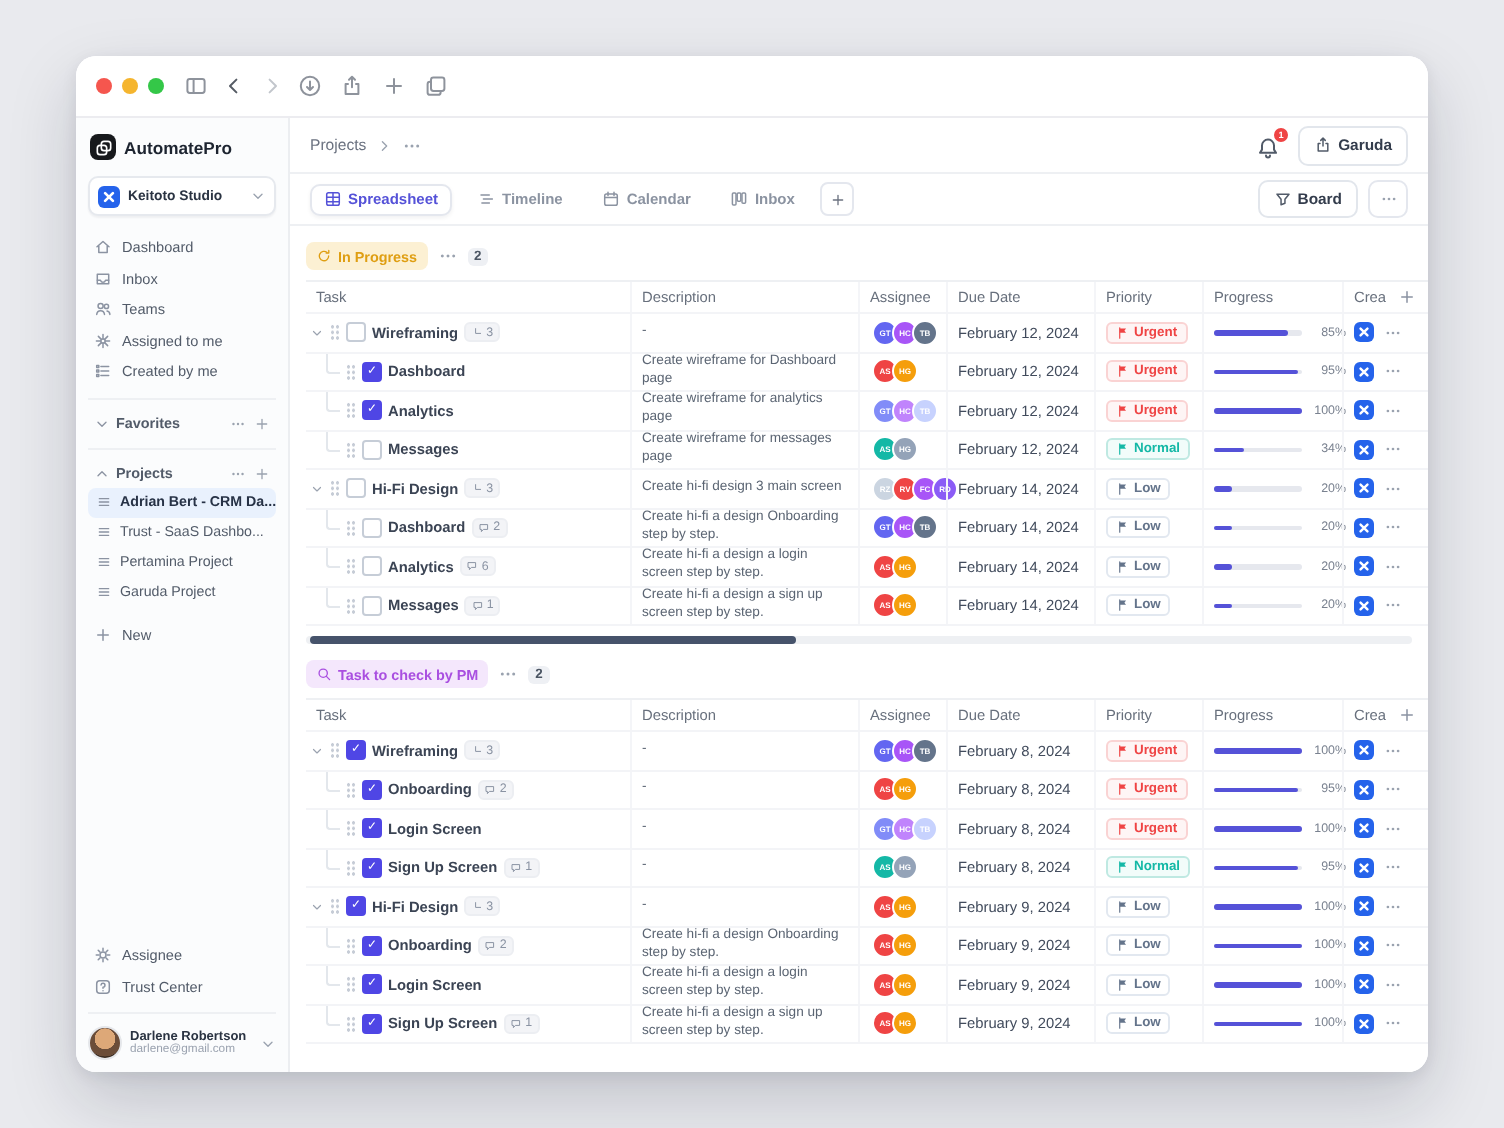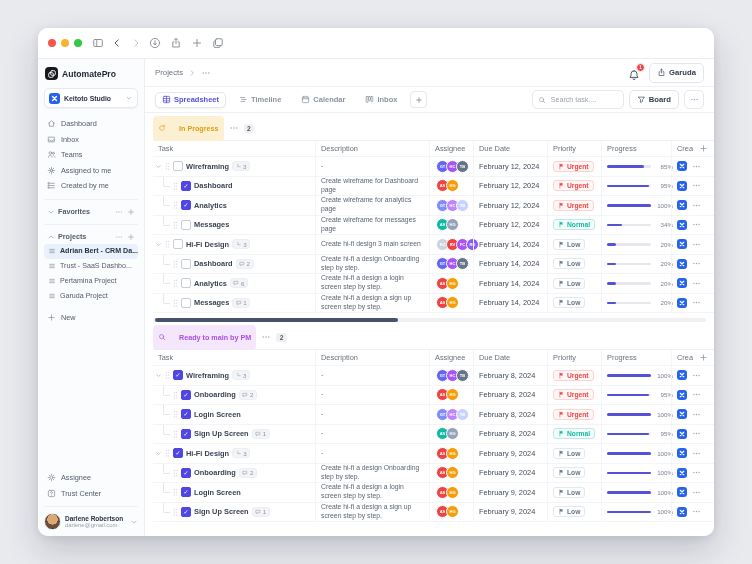--- a/index.html
+++ b/index.html
@@ -95,21 +95,21 @@
   .search .ic{width:8px;height:8px;color:#9aa1ac;}
   .search input{border:0;outline:0;width:100%;font-size:7.1px;color:#525b69;background:transparent;
                 font-family:inherit;}
   .search input::placeholder{color:#9aa1ac;}
   .more-btn{width:18px;height:17px;border:1px solid #e4e7ee;border-radius:5px;display:flex;
             align-items:center;justify-content:center;color:#9aa2af;background:#fff;cursor:pointer;}
   .more-btn .ic{width:9px;height:9px;}
   
   .content{flex:1;padding:6px 0 0 8px;overflow:hidden;}
   .secrow{display:flex;align-items:center;gap:5px;height:14px;margin:2px 0 5px 0;}
-  .sbadge{display:inline-flex;align-items:center;gap:13px;height:25px;padding:0 5px;border-radius:4px;
+  .sbadge{display:inline-flex;align-items:center;gap:3px;height:14px;padding:0 5px;border-radius:4px;
           font-size:7.2px;font-weight:700;cursor:pointer;}
   .sbadge .ic{width:8px;height:8px;}
   .cnt{background:#eef0f4;border-radius:3px;font-size:6.7px;font-weight:700;color:#4b5563;
        padding:1px 3.5px;}
   .trow{display:grid;grid-template-columns:162px 114px 44px 74px 54px 70px minmax(0,1fr);
         align-items:center;height:18.5px;border-bottom:1px solid #f3f4f7;}
   .thead{height:15px;border-top:1px solid #eef0f3;}
   .cell{display:flex;align-items:center;min-width:0;height:100%;box-sizing:border-box;padding-left:5px;}
   .trow .cell + .cell{border-left:1px solid #f4f5f8;}
   .hcell{font-size:7.4px;color:#68707d;}
@@ -481,29 +481,20 @@
           <span>Inbox</span>
         </span>
         <span class="sq-btn">
           <span class="ic">
               <svg viewBox="0 0 12 12">
                 <path d="M6 2.5v7M2.5 6h7"></path>
               </svg>
             </span>
         </span>
         <span class="tr-right">
-          <span class="search">
-            <span class="ic">
-                <svg viewBox="0 0 12 12">
-                  <circle cx="5.4" cy="5.4" r="3.1"></circle>
-                  <path d="M7.8 7.8l2.4 2.4"></path>
-                </svg>
-              </span>
-            <input placeholder="Search task...." style="">
-          </span>
           <span class="btn" style="height:17px">
             <span class="ic">
                 <svg viewBox="0 0 12 12">
                   <path d="M2 2.8h8L7.3 6.2v2.6l-2.6 1V6.2z"></path>
                 </svg>
               </span>
             <span>Board</span>
           </span>
           <span class="more-btn">
             <span class="ic">
@@ -1011,21 +1002,21 @@
           </div>
           <section>
     <div class="secrow">
       <span class="sbadge" style="background:#f4e7fc;color:#a94fe0">
                 <span class="ic ">
                   <svg viewBox="0 0 12 12">
                     <circle cx="5.4" cy="5.4" r="3.1"></circle>
                     <path d="M7.8 7.8l2.4 2.4"></path>
                   </svg>
                 </span>
-                <span>Ready to main by PM</span>
+                <span>Task to check by PM</span>
               </span>
       <span class="ic dots">
                 <svg viewBox="0 0 12 12">
                   <circle cx="2.6" cy="6" r="0.9" fill="currentColor" stroke="none"></circle>
                   <circle cx="6" cy="6" r="0.9" fill="currentColor" stroke="none"></circle>
                   <circle cx="9.4" cy="6" r="0.9" fill="currentColor" stroke="none"></circle>
                 </svg>
               </span>
       <span class="cnt">2</span>
     </div>

